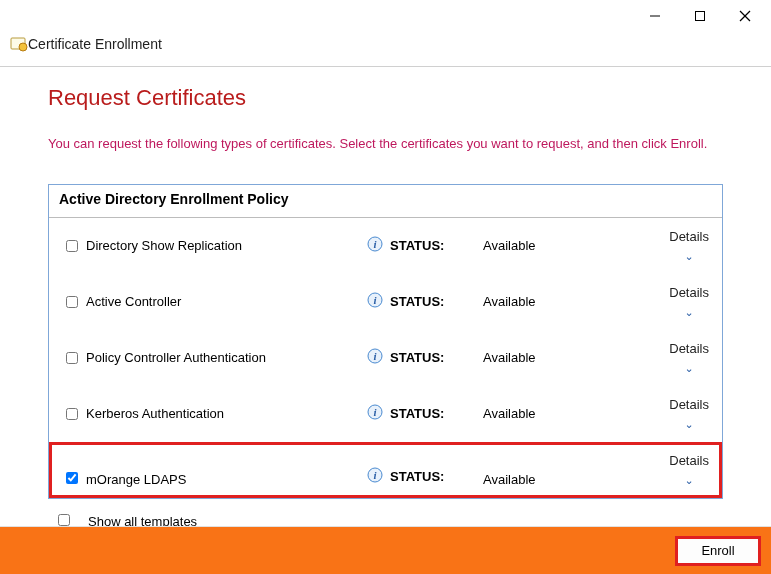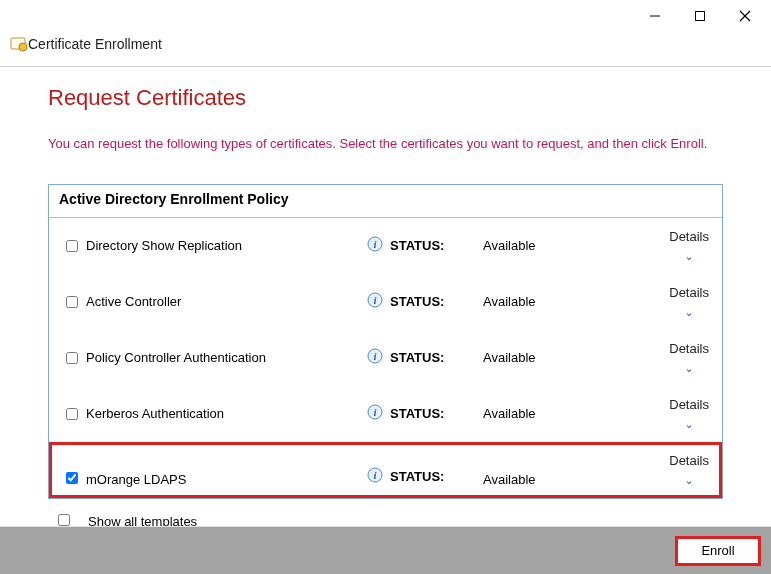--- a/index.html
+++ b/index.html
@@ -95,21 +95,21 @@
   .show-all {
     display: flex;
     align-items: flex-end;
     gap: 10px;
     margin: 12px 0 0 6px;
     font-size: 13px;
   }
   .footer {
     position: absolute;
     left: 0; right: 0; bottom: 0;
-    background: #a3a3a3;
+    background: #f97316;
     border-top: 1px solid #e1e1e1;
     height: 48px;
     display: flex;
     justify-content: flex-end;
     align-items: center;
     padding-right: 12px;
     gap: 10px;
   }
   .footer button {
     width: 82px; height: 26px;

